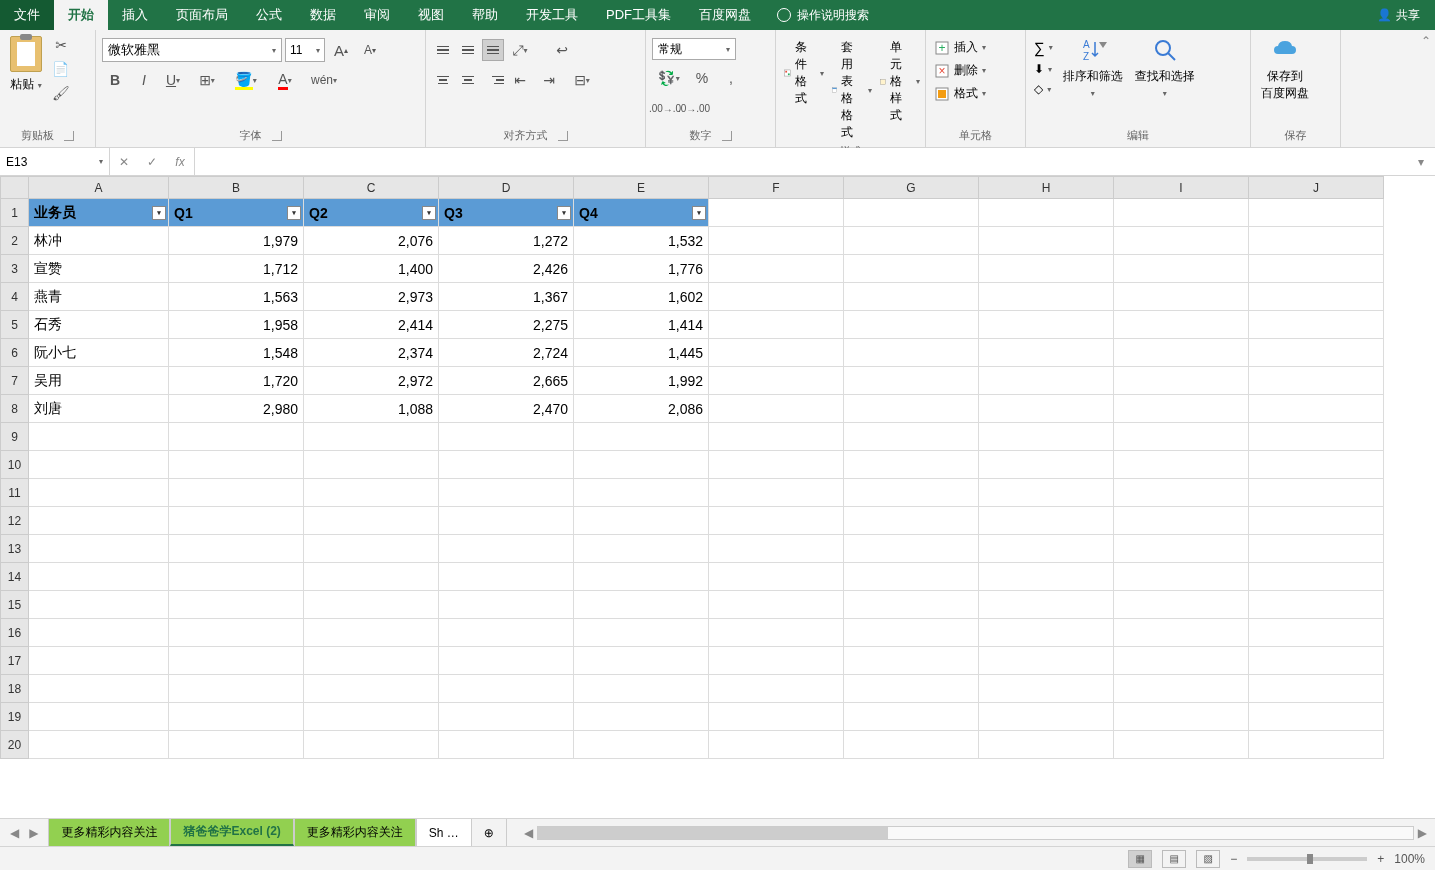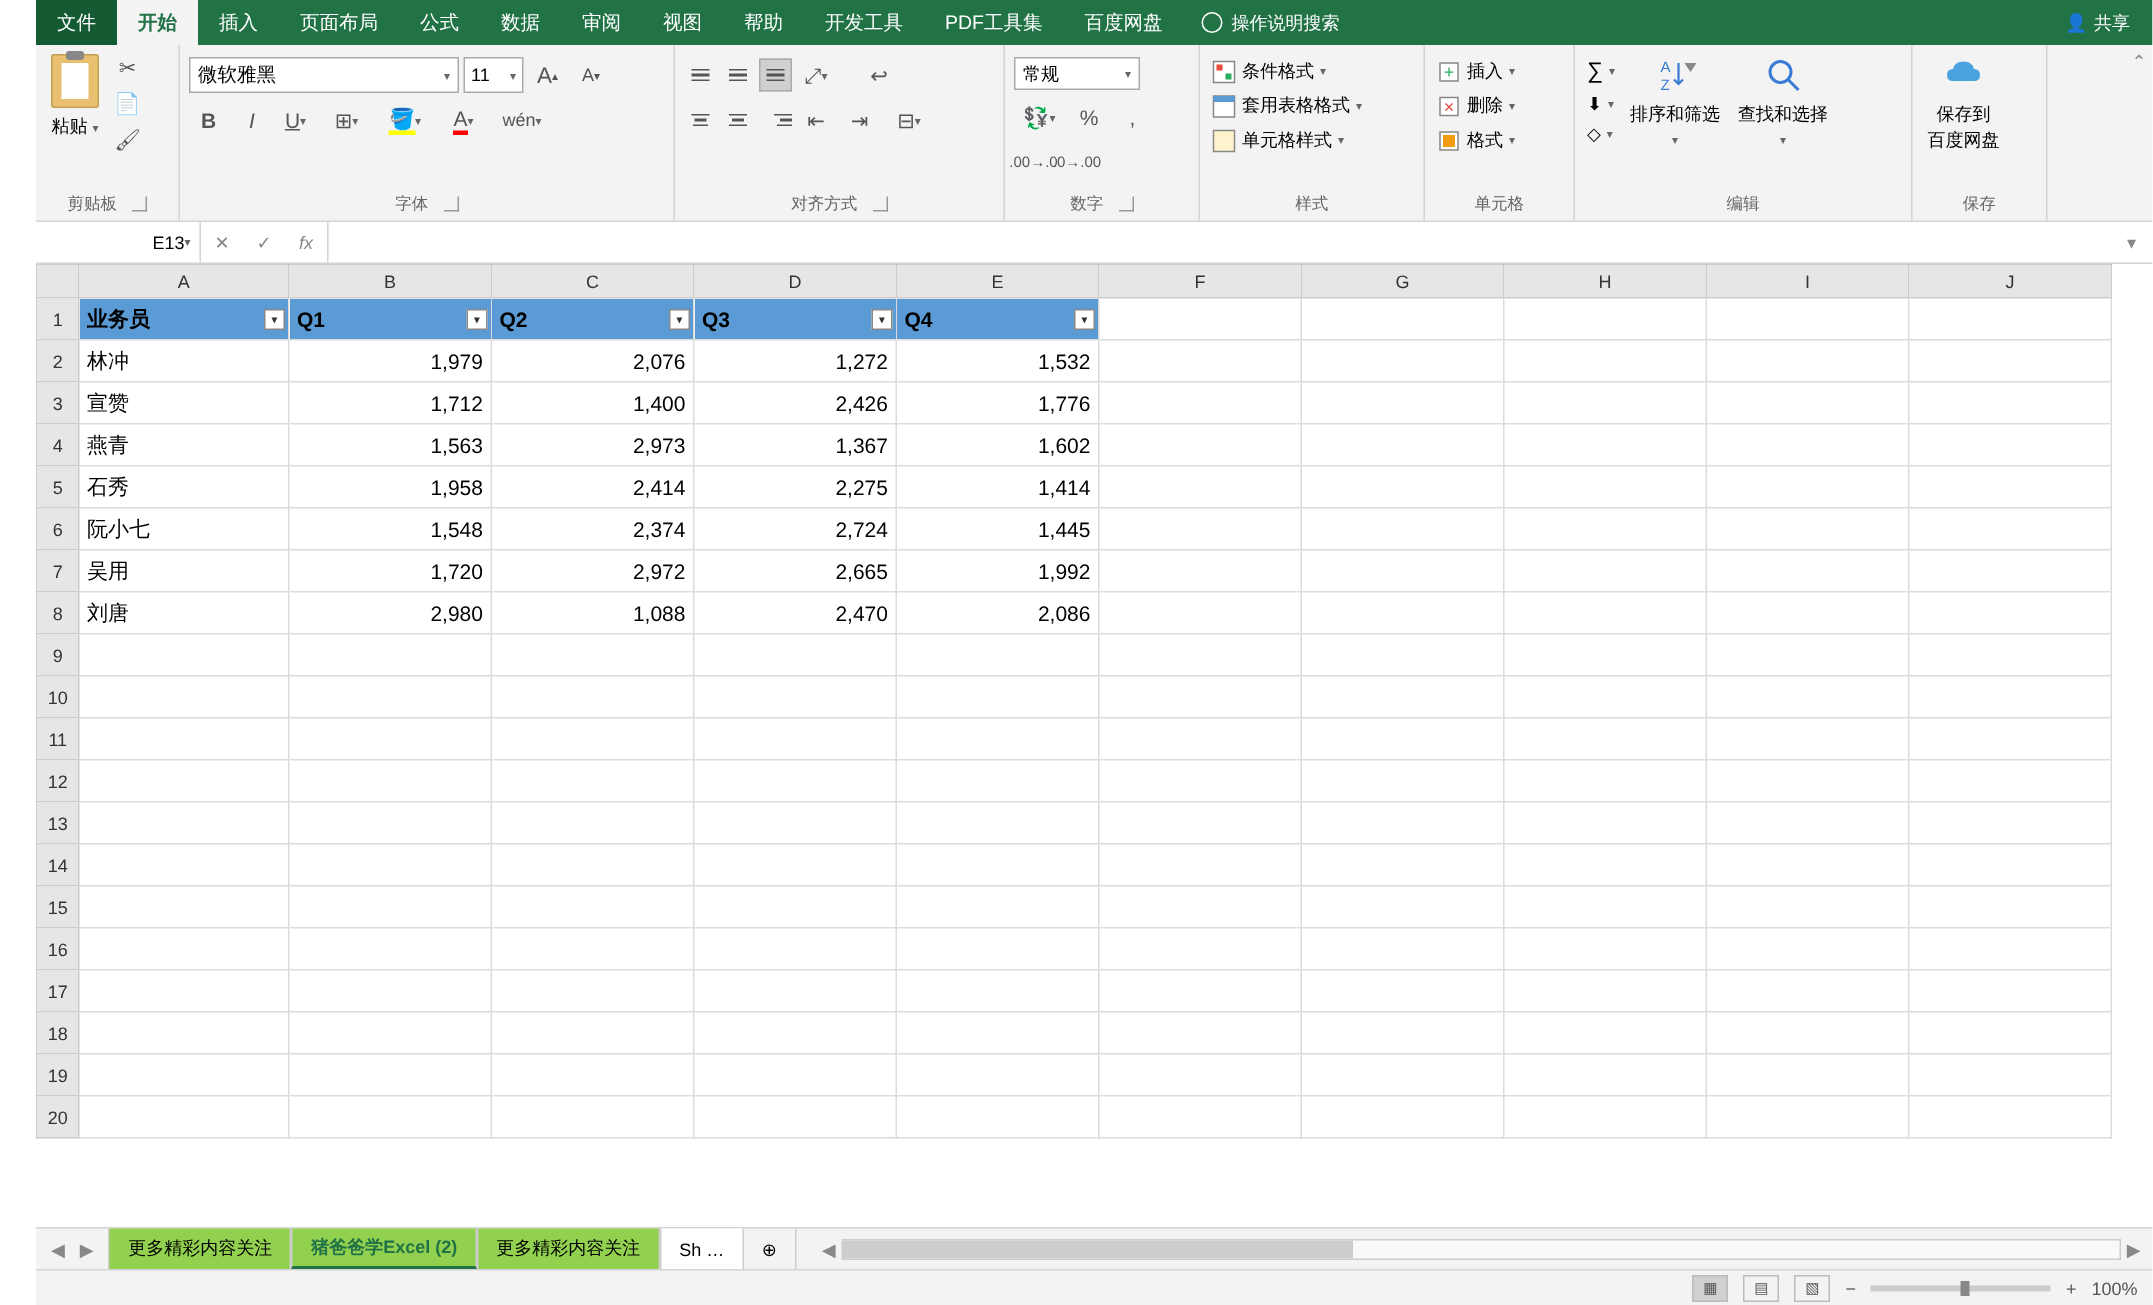--- a/index.html
+++ b/index.html
@@ -1,17 +1,17 @@
 <!DOCTYPE html>
 <html><head>
 <meta charset="utf-8">
 <style>
 * { box-sizing: border-box; margin: 0; padding: 0; }
 body { font-family: "Microsoft YaHei", "微软雅黑", sans-serif; font-size: 12px; overflow: hidden; background: #fff; }
-.app { width: 1435px; height: 870px; display: flex; flex-direction: column; padding-left: 24px; }
+.app { width: 1435px; height: 870px; display: flex; flex-direction: column; }
 
 
 .tabs { background: #217346; display: flex; align-items: stretch; height: 30px; color: #fff; }
 .tab { padding: 0 14px; display: flex; align-items: center; cursor: pointer; font-size: 13px; }
 .tab.active { background: #f3f3f3; color: #217346; font-weight: bold; }
 .tab.file { background: #145a32; }
 .tabs-right { margin-left: auto; display: flex; align-items: center; padding-right: 15px; gap: 4px; }
 .search-hint { display: flex; align-items: center; gap: 6px; padding: 0 12px; }
 .bulb { width: 14px; height: 14px; border: 1.5px solid #fff; border-radius: 50%; position: relative; }
 
@@ -43,21 +43,21 @@
 
 
 .numfmt { width:84px; height:22px; border:1px solid #aaa; background:#fff; padding:0 5px; display:flex; align-items:center; justify-content:space-between; }
 
 
 .style-row { display:flex; align-items:center; gap:4px; padding:1px 2px; cursor:pointer; }
 .style-ico { width:16px; height:16px; }
 
 
 .fbar { display:flex; height:28px; border-bottom:1px solid #d4d4d4; align-items:stretch; background:#fff; }
-.namebox { width:110px; border-right:1px solid #d4d4d4; display:flex; align-items:center; padding:0 6px; justify-content:flex-end; }
+.namebox { width:110px; border-right:1px solid #d4d4d4; display:flex; align-items:center; padding:0 6px; justify-content:space-between; }
 .fbtns { display:flex; align-items:center; border-right:1px solid #d4d4d4; }
 .fbtn { width:28px; display:flex; align-items:center; justify-content:center; color:#888; cursor:pointer; height:100%; }
 .finput { flex:1; padding:0 6px; display:flex; align-items:center; }
 
 
 .grid-wrap { flex:1; display:flex; overflow:hidden; position:relative; }
 .grid-inner { flex:1; overflow:auto; }
 table.sheet { border-collapse:collapse; table-layout:fixed; }
 .sheet th { background:#e6e6e6; border:1px solid #ccc; font-weight:normal; font-size:12px; color:#333; text-align:center; position:sticky; }
 .sheet .colh { height:22px; top:0; }
@@ -245,21 +245,21 @@
           <div class="sq" style="font-size:10px">.0→.00</div>
         </div>
       </div>
       <div class="group-label">
           <span>数字</span>
           <span class="launcher"></span>
         </div>
     </div>
 
     <div class="group" style="width:150px">
-      <div class="group-body" style="flex-direction:column; gap:4px; padding-top:4px">
+      <div class="group-body" style="flex-direction:row; gap:4px; padding-top:4px">
         <div class="style-row">
             <svg class="style-ico" viewBox="0 0 16 16">
               <rect x="1" y="1" width="14" height="14" fill="#fff" stroke="#888"></rect>
               <rect x="3" y="3" width="4" height="4" fill="#e74c3c"></rect>
               <rect x="9" y="9" width="4" height="4" fill="#27ae60"></rect>
             </svg>
             <span>条件格式</span>
             <span class="dd">▾</span>
           </div>
         <div class="style-row">

